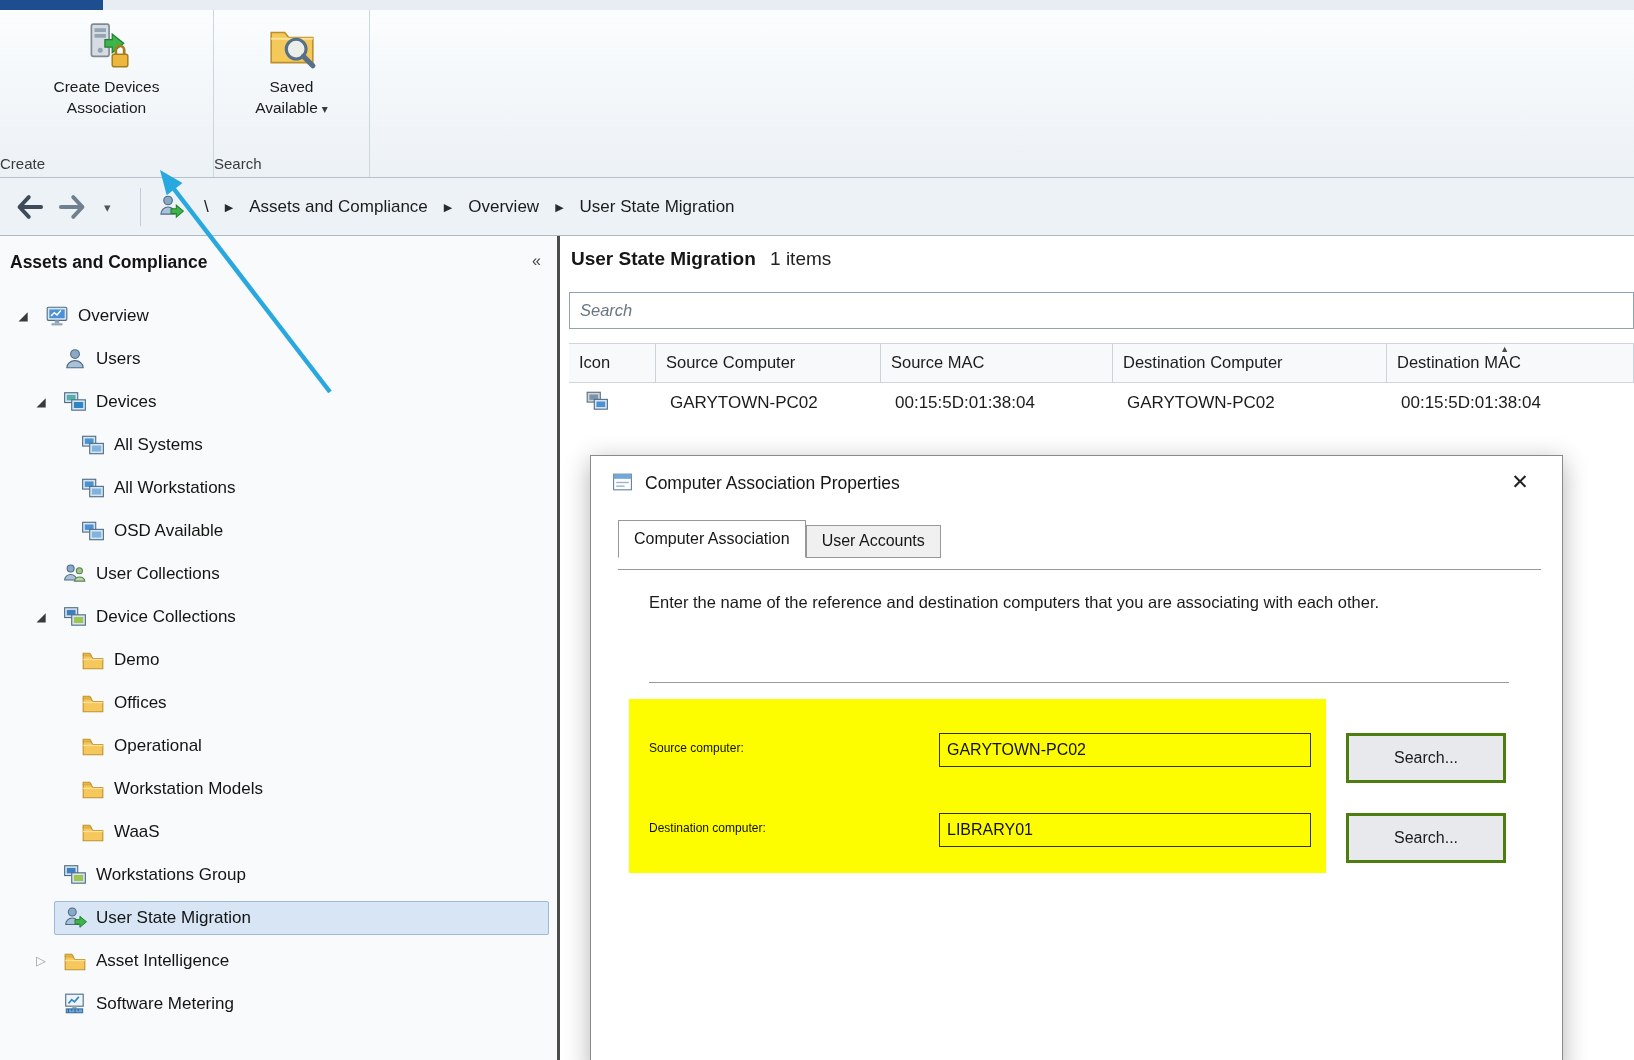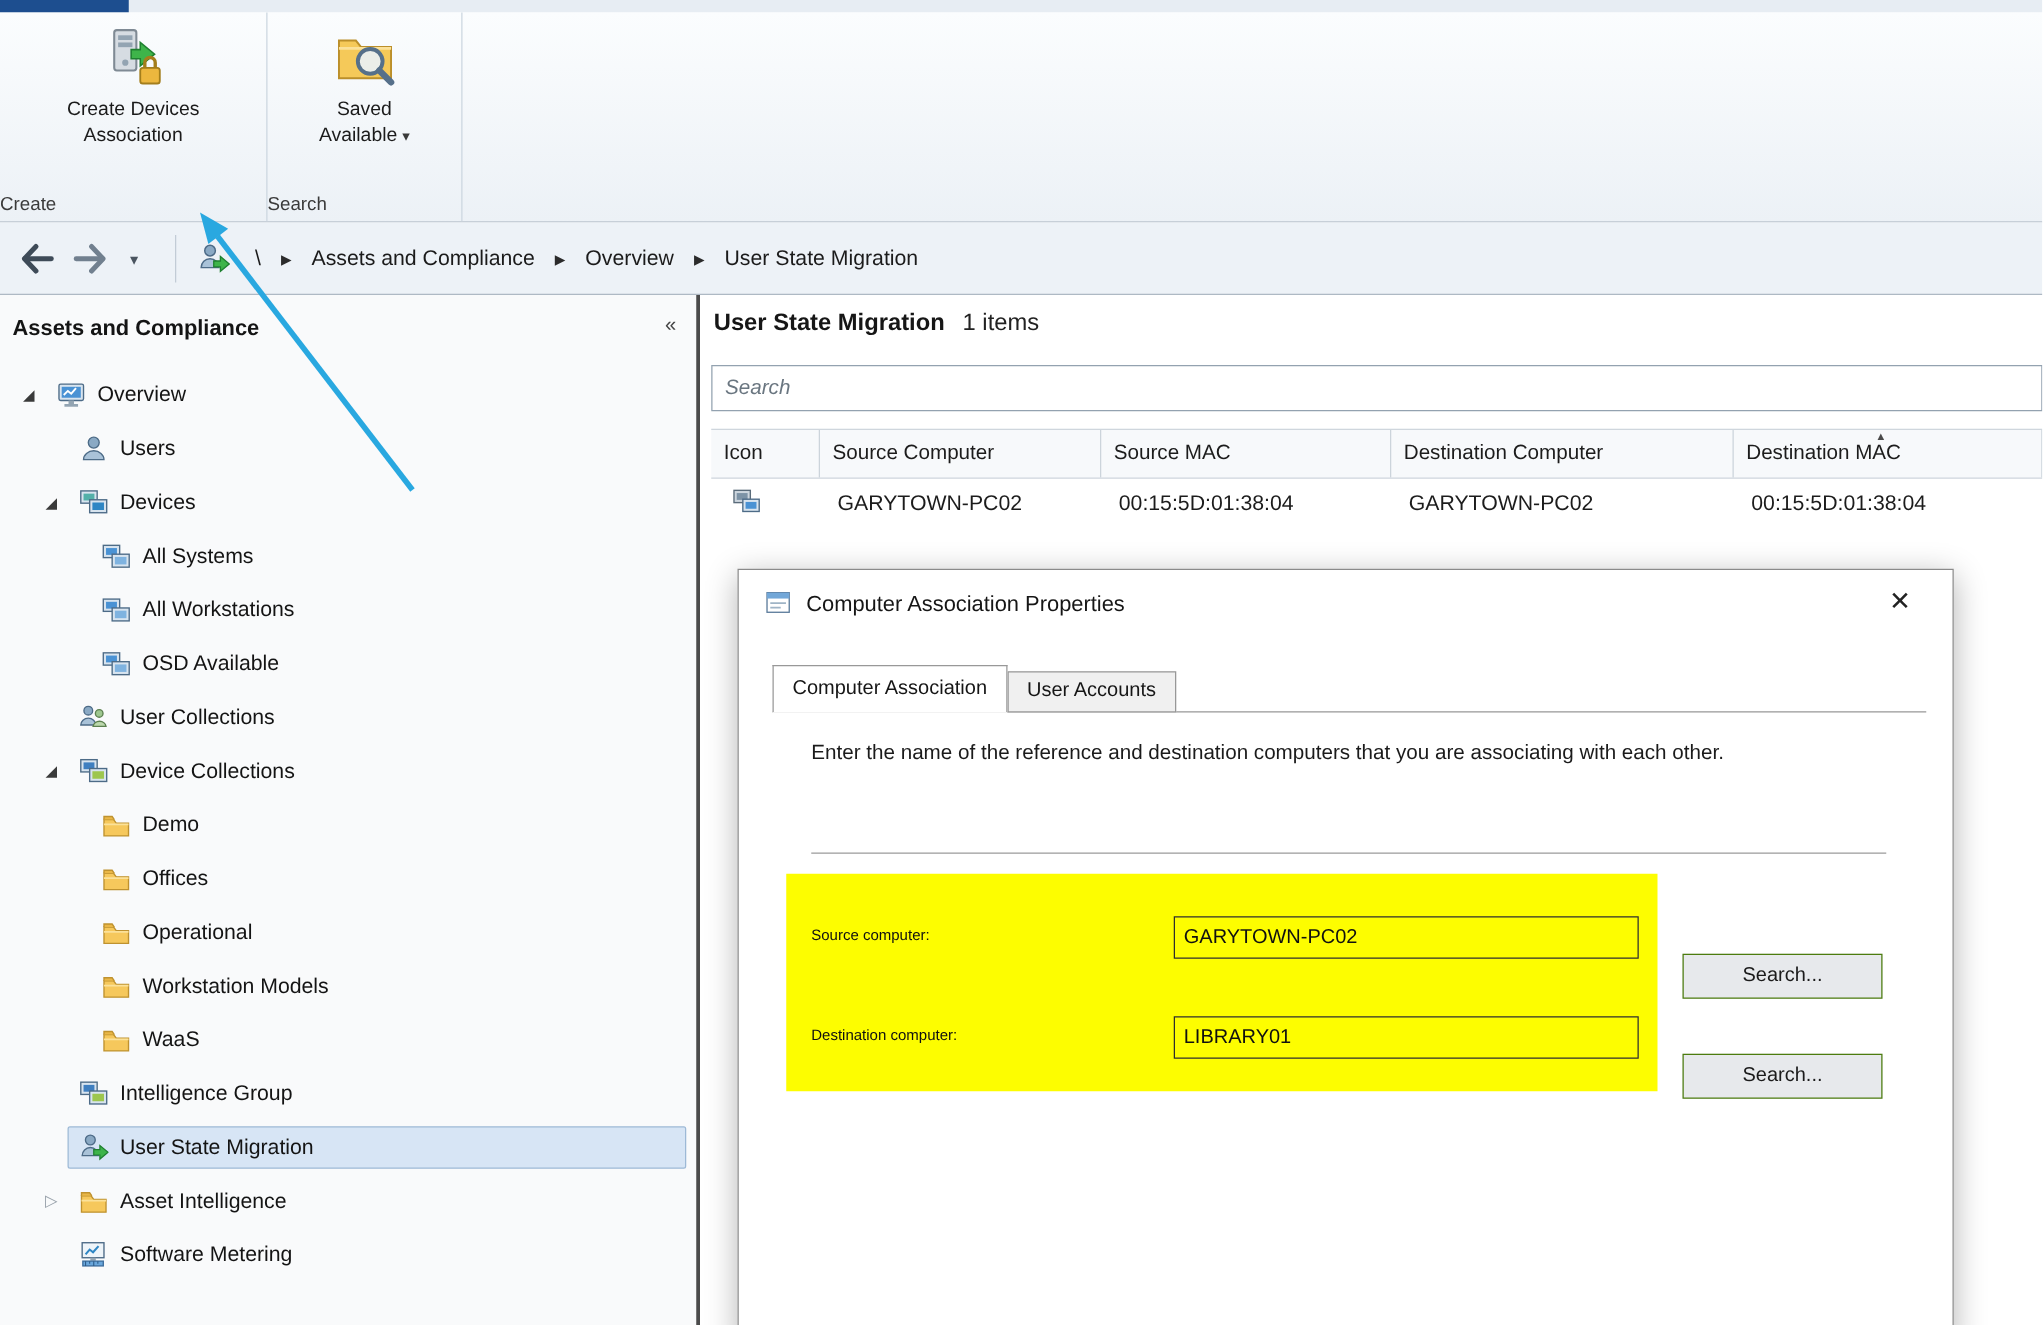--- a/index.html
+++ b/index.html
@@ -82,35 +82,35 @@
   .rowicon svg { width:100%; height:100%; display:block; }
 
   
   .dialog { position:absolute; left:590px; top:455px; width:973px; height:620px; background:#fff;
             border:1px solid #8a8a8a; box-shadow:0 6px 24px rgba(0,0,0,.3); z-index:20; }
   .dlg-icon { position:absolute; left:20px; top:15px; width:23px; height:23px; }
   .dlg-icon svg { width:100%; height:100%; display:block; }
   .dlg-title { position:absolute; left:54px; top:17px; font-size:17.5px; color:#161616; }
   .dlg-close { position:absolute; right:28px; top:12px; width:28px; height:28px; border:none; background:transparent;
                font-size:21px; color:#222; line-height:28px; text-align:center; cursor:default; font-family:inherit; }
-  .tabs { position:absolute; left:27px; top:76px; height:38px; display:flex; align-items:flex-end; z-index:2; }
+  .tabs { position:absolute; left:27px; top:64px; height:38px; display:flex; align-items:flex-end; z-index:2; }
   .tab { font-size:16px; color:#161616; border:1px solid #989898; background:#f0f0f0;
          height:33px; padding:6px 15px 0; cursor:default; }
   .tab.active { background:#fff; border-bottom:1px solid #fff; height:38px; padding-top:9px; }
   .tab-page { position:absolute; left:27px; top:113px; width:923px; bottom:0; border-top:1px solid #989898; background:#fff; }
   .instruction { position:absolute; left:58px; top:135px; width:800px; font-size:16.5px; color:#1b1b1b; line-height:1.45; }
   .dlg-sep { position:absolute; left:58px; top:226px; width:860px; border-top:1px solid #9b9b9b; }
   .highlight { position:absolute; left:38px; top:243px; width:697px; height:174px; background:#fdfd00; }
   .fld-label { position:absolute; left:58px; font-size:12px; color:#101010; }
   #fld-label-1 { top:285px; } #fld-label-2 { top:365px; }
   .fld-input { position:absolute; left:348px; width:372px; height:34px; background:#fdfd00;
                border:1px solid #2e2e2e; font-family:inherit; font-size:16px; padding:0 7px; color:#101010; outline:none; }
   #fld-input-1 { top:277px; } #fld-input-2 { top:357px; }
-  .search-btn { position:absolute; left:755px; width:160px; height:36px; background:#e7e9ec;
-                border:1px solid #4d7c0f; font-family:inherit; font-size:16px; color:#1b1b1b; cursor:default;margin-top:30px; }
+  .search-btn { position:absolute; left:755px; width:160px; height:50px; background:#e7e9ec;
+                border:3px solid #4d7c0f; font-family:inherit; font-size:16px; color:#1b1b1b; cursor:default; }
   #search-btn-1 { top:277px; } #search-btn-2 { top:357px; }
 
   
   .annotation { position:absolute; left:0; top:0; z-index:40; pointer-events:none; }
 </style>
 </head>
 <body>
 
 <div class="screen">
 
@@ -372,21 +372,21 @@
         <span class="expander"></span>
         <span class="row-core">
           <span class="ticon">
               <svg viewBox="0 0 22 22">
                 <rect x="1.5" y="2.5" width="12" height="9" fill="#d8e4ef" stroke="#4d6b87"></rect>
                 <rect x="3.5" y="4.5" width="8" height="5" fill="#3f7fc0"></rect>
                 <rect x="8" y="9" width="12.5" height="9.5" fill="#d8e4ef" stroke="#4d6b87"></rect>
                 <rect x="10" y="11" width="8.5" height="5.5" fill="#9dc64f"></rect>
               </svg>
             </span>
-          <span class="tlabel">Intelligence Group</span>
+          <span class="tlabel">Workstations Group</span>
         </span>
       </div>
       <div class="tree-item lvl1 selected">
         <span class="expander"></span>
         <span class="row-core">
           <span class="ticon">
               <svg viewBox="0 0 22 22">
                 <circle cx="8.5" cy="5.5" r="3.6" fill="#8aa9c4" stroke="#4d6b87"></circle>
                 <path d="M2.5 17 a6 6 0 0 1 12 0 z" fill="#a9c2d8" stroke="#4d6b87"></path>
                 <path d="M11 12.5 h4.5 V9.5 l6 5 -6 5 v-3 H11 z" fill="#3eb44a" stroke="#1f8030" stroke-width="0.9"></path>

